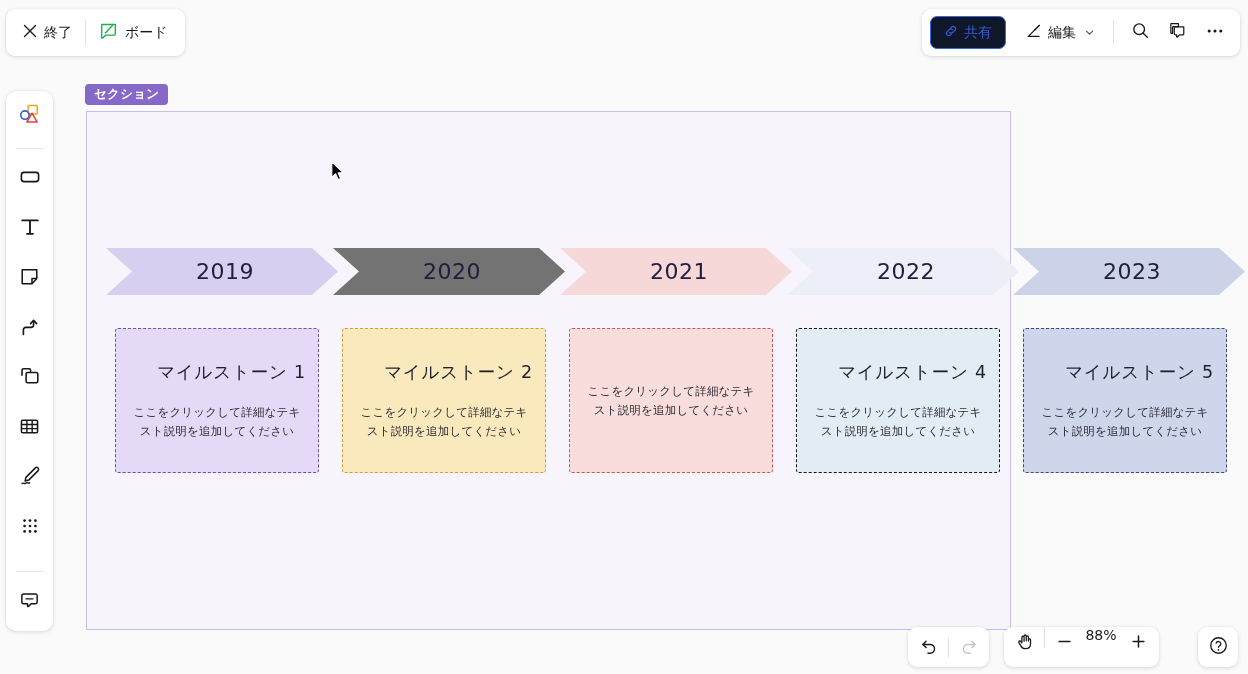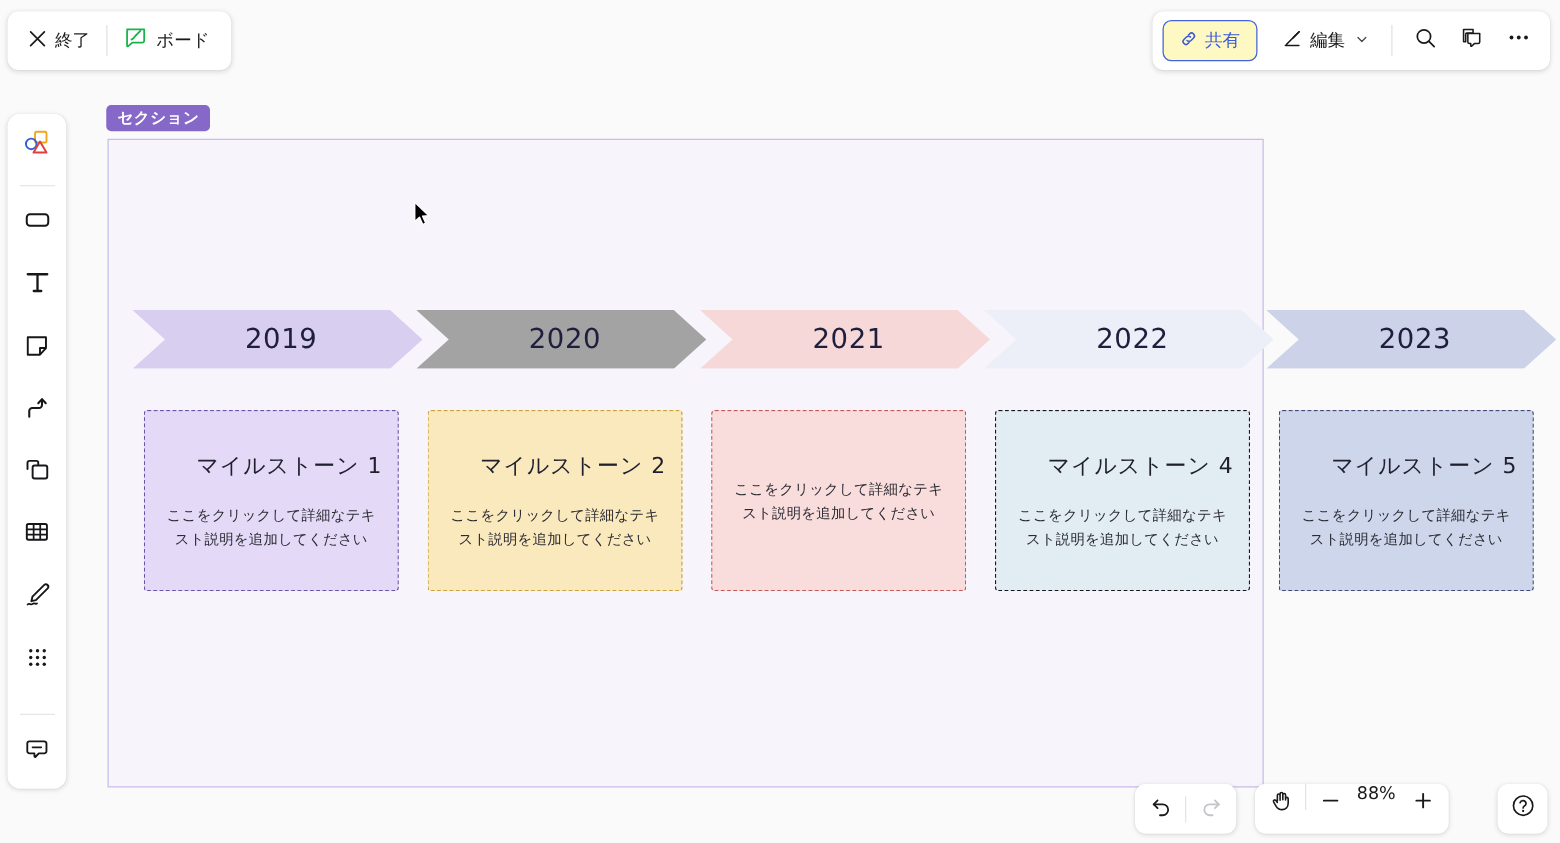--- a/index.html
+++ b/index.html
@@ -170,21 +170,21 @@
     display: flex;
     align-items: center;
     gap: 6px;
     height: 33px;
     padding: 0 13px;
     border: 1.4px solid #4364d8;
     border-radius: 7px;
     color: #3b5ad4;
     font-size: 14px;
     cursor: pointer;
-    background: #fef9c3;
+    background: #0f172a;
     font-family: "DejaVu Sans", "Liberation Sans", sans-serif;
     white-space: nowrap;
   }
 
   #edit-btn {
     display: flex;
     align-items: center;
     gap: 6px;
     height: 33px;
     padding: 0 9px 0 11px;
@@ -333,21 +333,21 @@
   <div id="canvas">
 
     <div id="section-label">セクション</div>
 
     <div id="section-frame"></div>
 
     <div class="timeline-row" id="timeline-row">
         <div class="chevron" style="left: 106px; width: 232px; background: rgb(216, 207, 240);">
           <div class="yr">2019</div>
         </div>
-        <div class="chevron" style="left: 333px; width: 232px; background: #a3a3a3; align-items: center;">
+        <div class="chevron" style="left: 333px; width: 232px; background: #737373; align-items: center;">
           <div class="yr">2020</div>
         </div>
         <div class="chevron" style="left: 560px; width: 232px; background: rgb(246, 216, 217);">
           <div class="yr">2021</div>
         </div>
         <div class="chevron" style="left: 787px; width: 232px; background: rgb(236, 239, 247);">
           <div class="yr">2022</div>
         </div>
         <div class="chevron" style="left: 1013px; width: 232px; background: rgb(204, 211, 233);">
           <div class="yr">2023</div>

